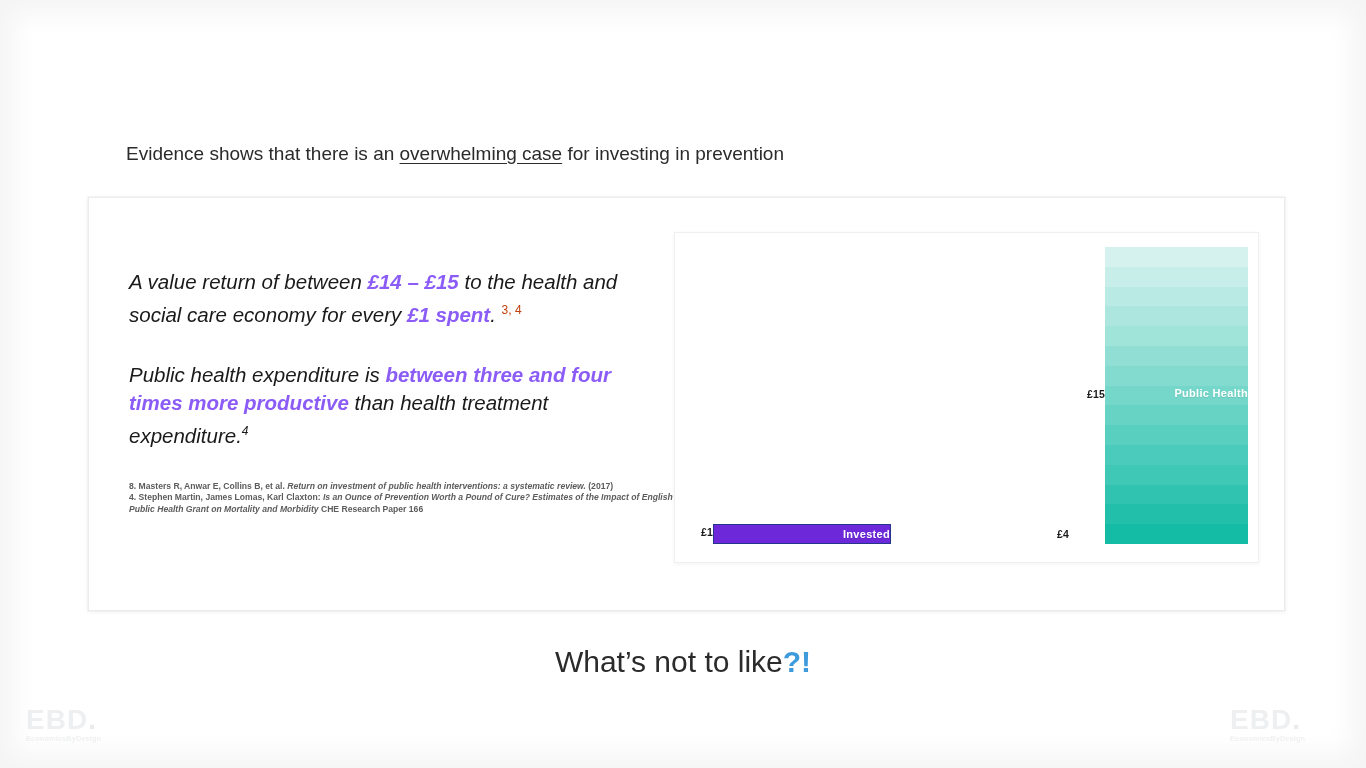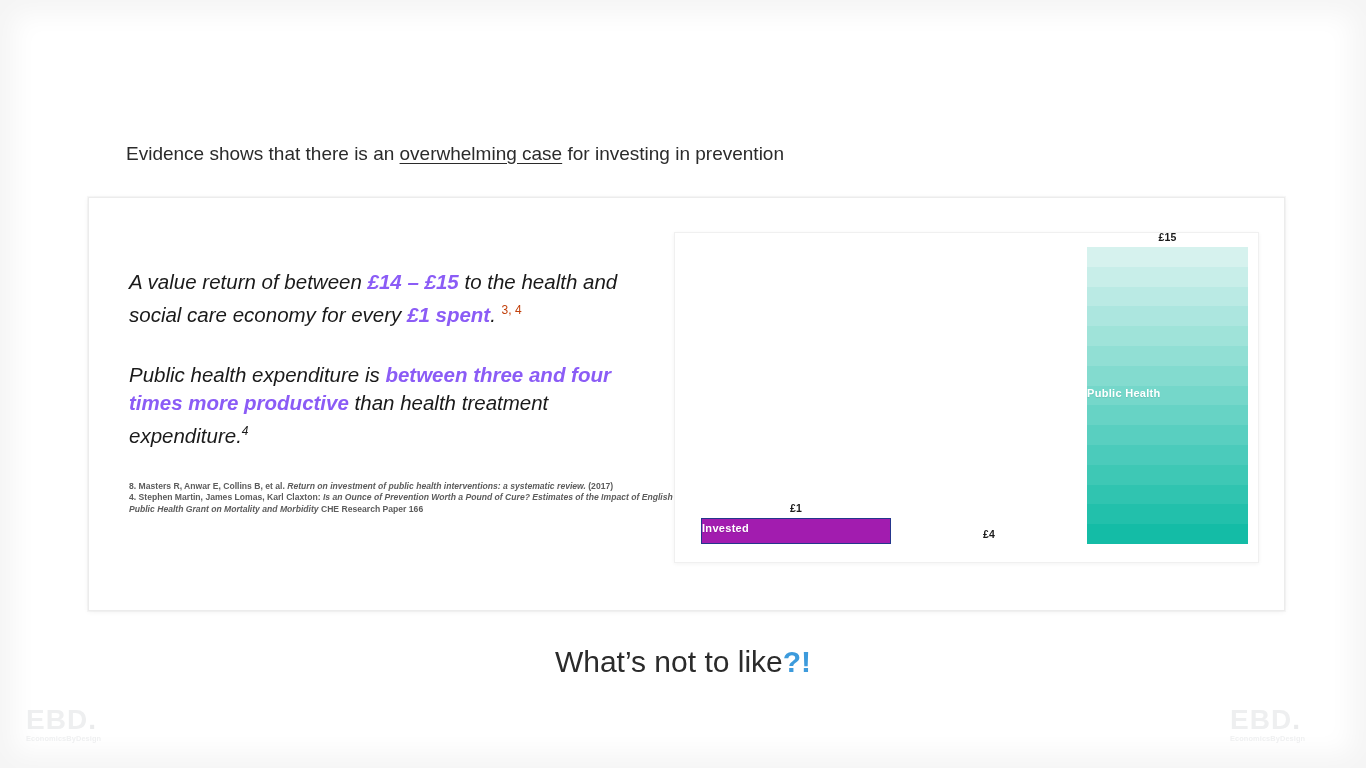--- a/index.html
+++ b/index.html
@@ -141,21 +141,21 @@
     position: absolute;
     left: 26px;
     right: 26px;
     bottom: 18px;
     top: 14px;
   }
   .bar-slot {
     position: absolute;
     bottom: 0;
     display: flex;
-    flex-direction: column;
+    flex-direction: row;
     align-items: center;
     justify-content: flex-end;
   }
   .bar-value {
     font-size: 10.5px;
     font-weight: 700;
     color: #1A1A1A;
     margin-bottom: 4px;
     letter-spacing: 0.2px;
   }
@@ -164,21 +164,21 @@
     width: 100%;
     display: flex;
     flex-direction: column;
     justify-content: flex-end;
     overflow: hidden;
   }
   .bar-label {
     position: absolute;
     left: 0;
     width: 100%;
-    text-align: left;
+    text-align: right;
     color: #ffffff;
     font-size: 11px;
     font-weight: 700;
     letter-spacing: 0.3px;
     text-shadow: 0 1px 1px rgba(0,0,0,0.10);
   }
   .band { width: 100%; }
 
   
   #closing {
@@ -239,21 +239,21 @@
 
     <div id="footnotes">
       <div class="line"><span>8. Masters R, Anwar E, Collins B, et al. </span><i>Return on investment of public health interventions: a systematic review.</i><span> (2017)</span></div>
       <div class="line wrap"><span>4. Stephen Martin, James Lomas, Karl Claxton: </span><i>Is an Ounce of Prevention Worth a Pound of Cure? Estimates of the Impact of English Public Health Grant on Mortality and Morbidity</i><span> CHE Research Paper 166</span></div>
     </div>
 
     <div id="chart-panel">
       <div id="plot-area">
           <div class="bar-slot" style="left: 0px; width: 190px;">
             <div class="bar-value">£1</div>
-            <div class="bar" style="height: 26px; background: #a21caf; border: 1px solid rgb(37, 54, 140); box-sizing: border-box;">
+            <div class="bar" style="height: 20px; background: #6d28d9; border: 1px solid rgb(37, 54, 140); box-sizing: border-box;">
               <div class="bar-label" style="top: 3px;">Invested</div>
             </div>
           </div>
           <div class="bar-slot" style="left: 208px; width: 160px;">
             <div class="bar-value">£4</div>
           </div>
           <div class="bar-slot" style="left: 386px; width: 161px;">
             <div class="bar-value">£15</div>
             <div class="bar" style="height: 297px; outline: rgba(255, 255, 255, 0) solid 1px;">
               <div class="band" style="background: rgb(214, 242, 238); height: 19.8px;"></div>

